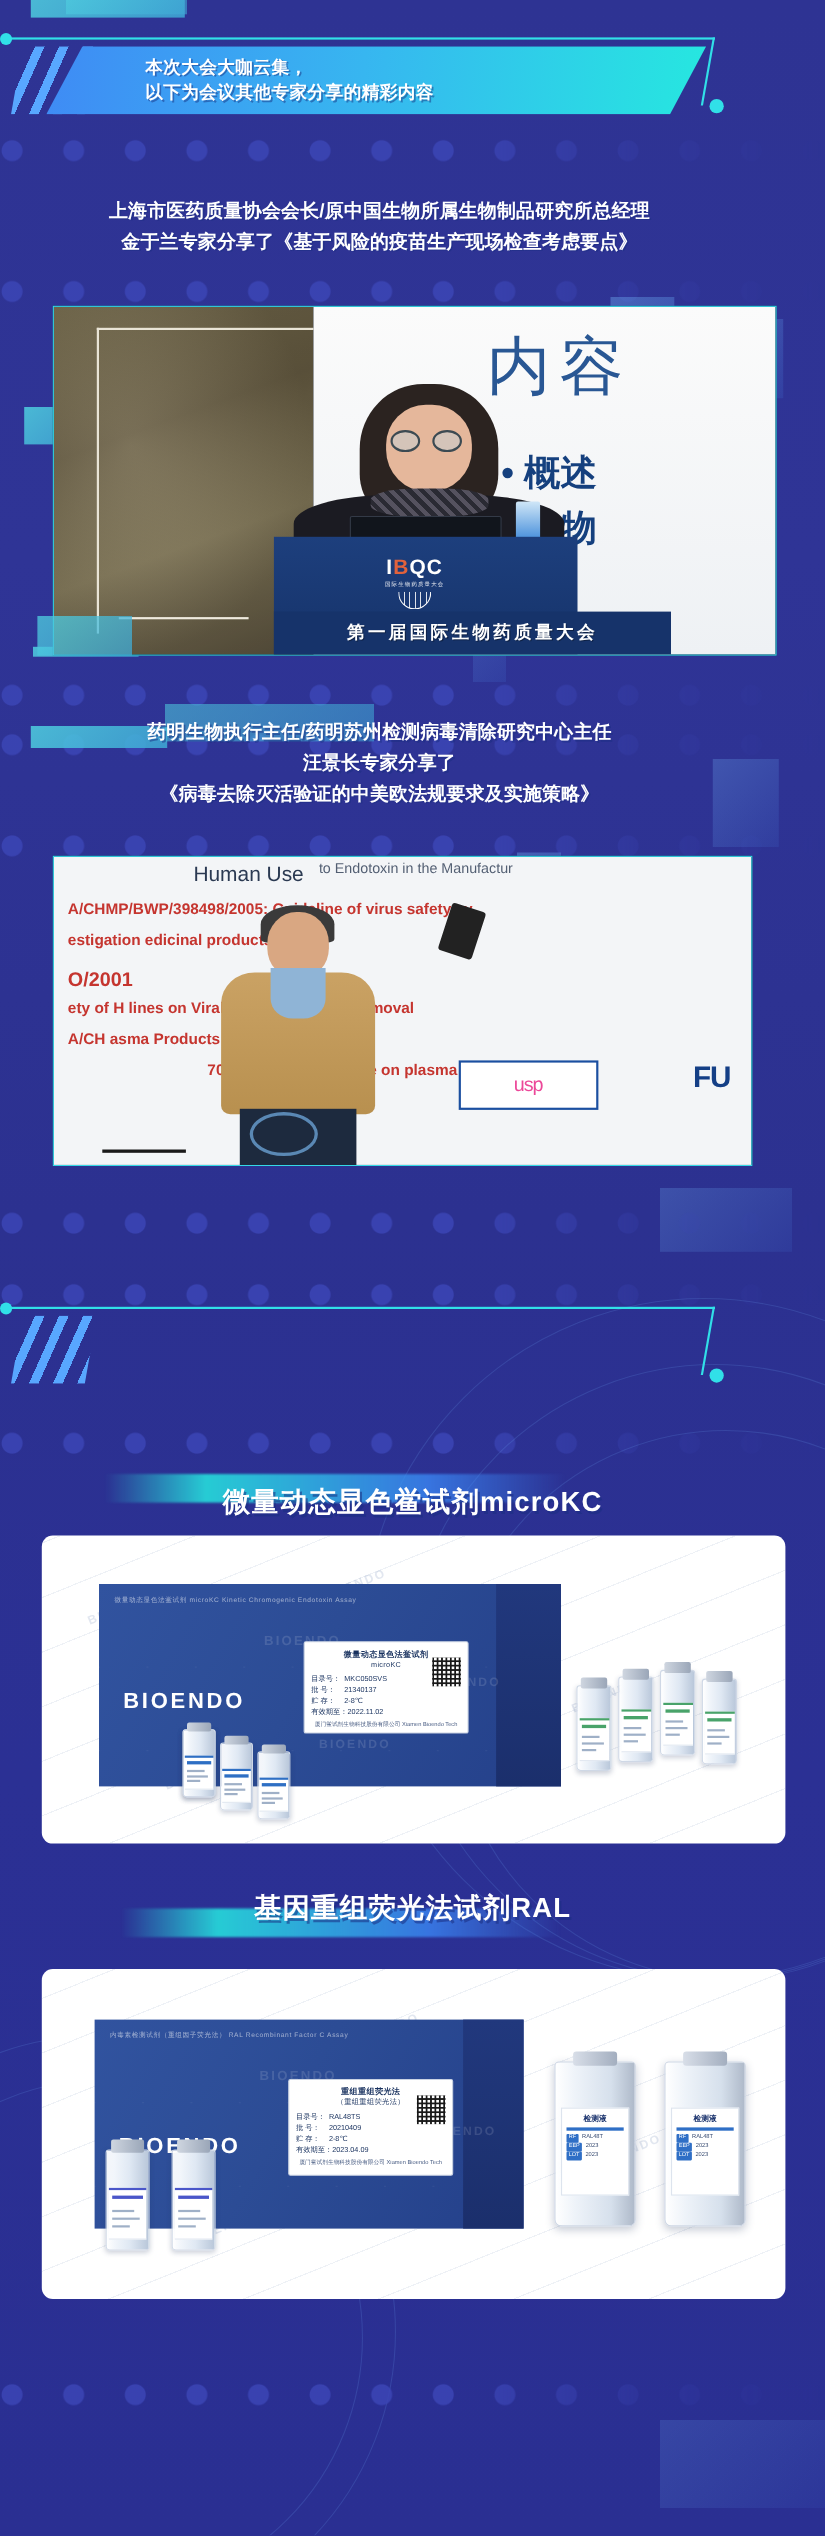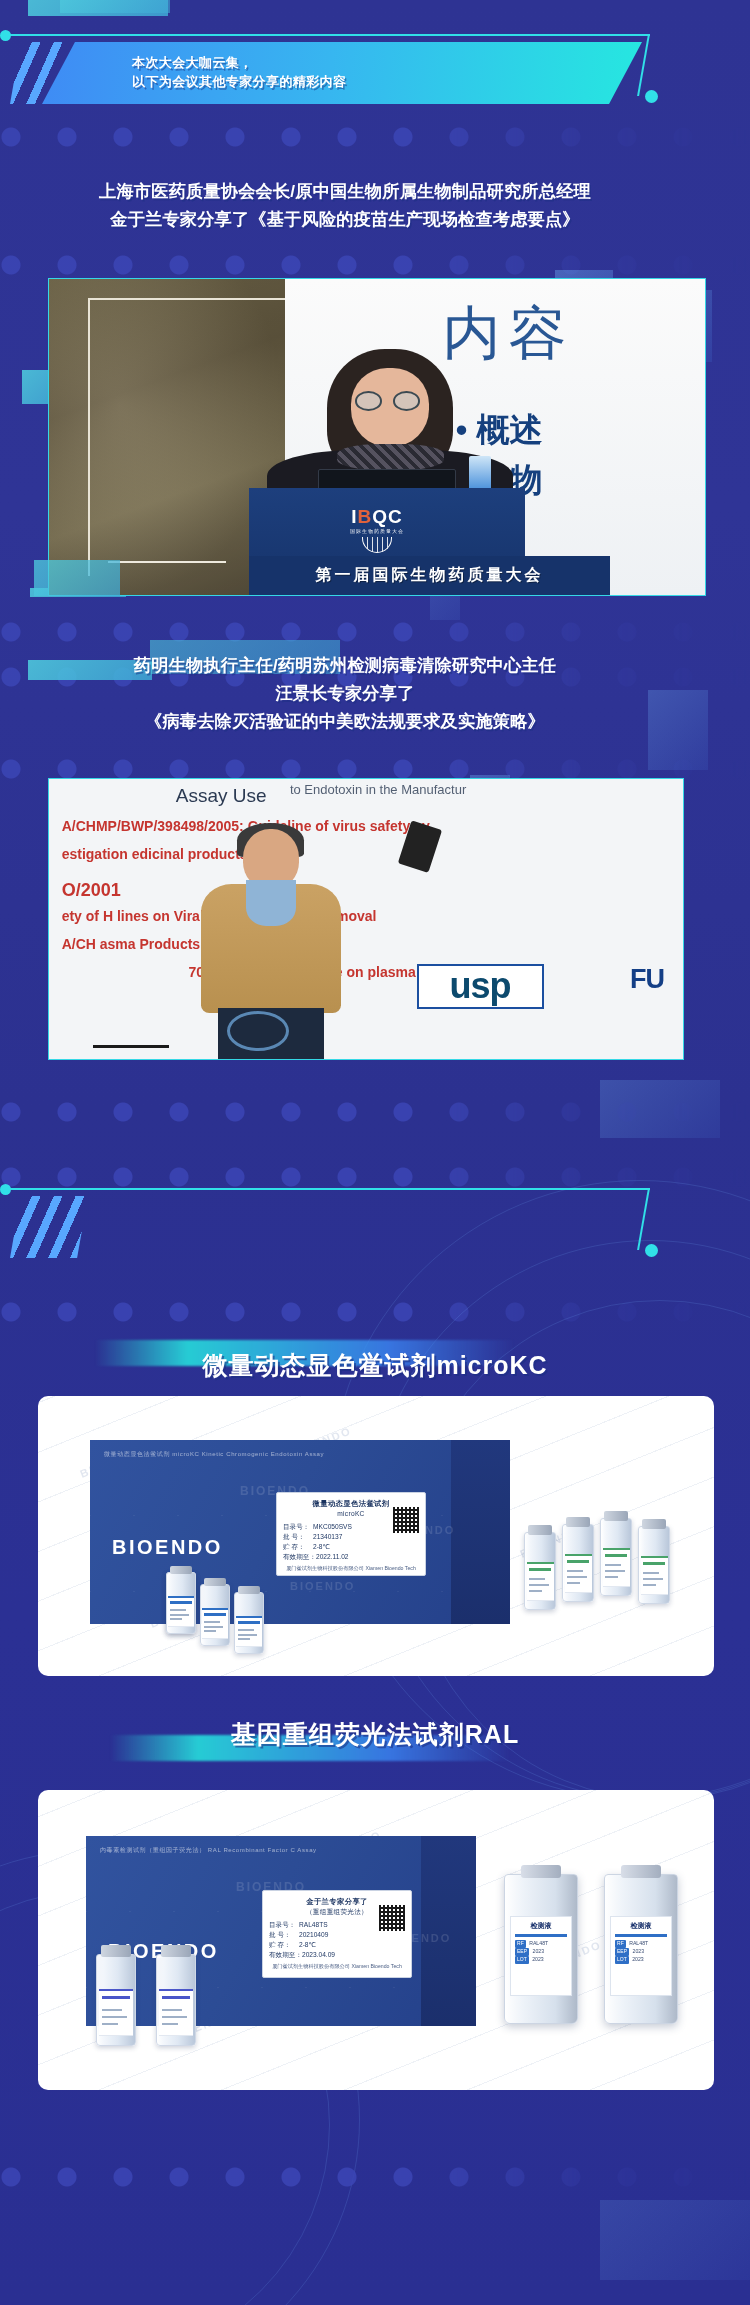--- a/index.html
+++ b/index.html
@@ -75,21 +75,21 @@
     position: absolute; left: 0px; top: 2px; width: 11px; height: 11px;
     border-radius: 50%; background: #31e0e8;
   }
   .banner-dot-r {
     position: absolute; left: 645px; top: 62px; width: 13px; height: 13px;
     border-radius: 50%; background: #31e0e8;
   }
   .banner-text {
     padding-left: 90px;
     color: #ffffff;
-    font-size: 13px;
+    font-size: 16px;
     font-weight: bold;
     line-height: 1.45;
     letter-spacing: .4px;
     text-shadow: 1.6px 1.6px 0 rgba(20,40,120,.45);
     white-space: pre-line;
   }
 
   
   .speaker-text {
     position: absolute;
@@ -169,21 +169,21 @@
   .p2-torso{position:absolute; left:0; top:24%; width:100%; height:56%;
     background:linear-gradient(180deg,#caa264,#b8904f); border-radius:22% 22% 6% 6%;}
   .p2-shirt{position:absolute; left:32%; top:22%; width:36%; height:20%;
     background:#8fb4d6; border-radius:0 0 40% 40%;}
   .p2-pants{position:absolute; left:12%; top:78%; width:76%; height:24%; background:#1d2a3e;}
   .p2-mic{position:absolute; left:56%; top:16%; width:5%; height:16%;
     background:#222; border-radius:3px; transform:rotate(18deg);}
   .p2-usp{position:absolute; left:58%; top:66%; width:20%; height:16%;
     background:#fff; border:2px solid #1b4fa0; display:flex;
     align-items:center; justify-content:center;}
-  .p2-usp span{color:#0c4a6e; font-weight:bold; font-size:36px; letter-spacing:-1px;}
+  .p2-usp span{color:#ec4899; font-weight:normal; font-size:18px; letter-spacing:-1px;}
   .p2-fu{position:absolute; right:3%; top:66%; color:#143f86; font-weight:bold;
     font-size:27px; letter-spacing:-1px;}
   .p2-logo-circle{position:absolute; left:28%; bottom:3%; width:62px; height:40px;
     border:3px solid #6fa8dc; border-radius:50%; opacity:.75;}
   .p2-bline{position:absolute; left:7%; bottom:4%; width:12%; height:3px; background:#1a1a1a;}
 
   
   .product-title {
     position: absolute; left: 0; width: 750px; text-align: center;
     color: #ffffff; font-weight: bold; font-size: 25px; letter-spacing: 1px;
@@ -381,21 +381,21 @@
   <div class="teal-chip" style="left:34px;top:560px;width:86px;height:36px;opacity:.75;"></div>
 
   <div class="speaker-text" style="top:652px;">药明生物执行主任/药明苏州检测病毒清除研究中心主任
 汪景长专家分享了
 《病毒去除灭活验证的中美欧法规要求及实施策略》</div>
 
   <div class="photo-frame" style="left:48px;top:778px;width:636px;height:282px;border-color:#35d8e6;">
     <div class="photo">
       <div class="p2-bg"></div>
 
-      <div class="p2-txt" style="left:20%;top:2%;font-size:19px;">Assay Use</div>
+      <div class="p2-txt" style="left:20%;top:2%;font-size:19px;">Human Use</div>
       <div class="p2-txt" style="left:38%;top:1%;font-size:13px;opacity:.8;">to Endotoxin in the Manufactur</div>
       <div class="p2-red" style="left:2%;top:14%;font-size:14px;">A/CHMP/BWP/398498/2005: Guideline of virus safety ev</div>
       <div class="p2-red" style="left:2%;top:24%;font-size:14px;">estigation  edicinal products</div>
       <div class="p2-red" style="left:2%;top:36%;font-size:18px;">O/2001</div>
       <div class="p2-red" style="left:2%;top:46%;font-size:14px;">ety of H      lines on Viral Inactivation and Removal</div>
       <div class="p2-red" style="left:2%;top:56%;font-size:14px;">A/CH            asma Products</div>
       <div class="p2-red" style="left:22%;top:66%;font-size:14px;">706271/2010:  Guideline on plasma deriv</div>
 
       <div class="p2-person">
         <div class="p2-hair"></div>
@@ -547,21 +547,21 @@
 
     <div class="box3d" style="left:48px;top:46px;width:390px;height:190px;">
       <div class="box-front"></div>
       <div class="box-side"></div>
       <div class="box-toptext" style="left:14px;top:10px;">内毒素检测试剂（重组因子荧光法） RAL  Recombinant Factor C Assay</div>
       <div class="brand" style="left:22px;top:104px;font-size:20px;">BIOENDO</div>
       <div class="brand-ghost" style="left:150px;top:44px;font-size:12px;">BIOENDO</div>
       <div class="brand-ghost" style="left:300px;top:96px;font-size:11px;">BIOENDO</div>
 
       <div class="label-card" style="left:176px;top:54px;width:150px;height:88px;">
-        <div class="label-title">金于兰专家分享了</div>
+        <div class="label-title">重组重组荧光法</div>
         <div class="label-sub">（重组重组荧光法）</div>
         <div class="label-row">
           <b>目录号：</b>
           <span>RAL48TS</span>
         </div>
         <div class="label-row">
           <b>批    号：</b>
           <span>20210409</span>
         </div>
         <div class="label-row">

